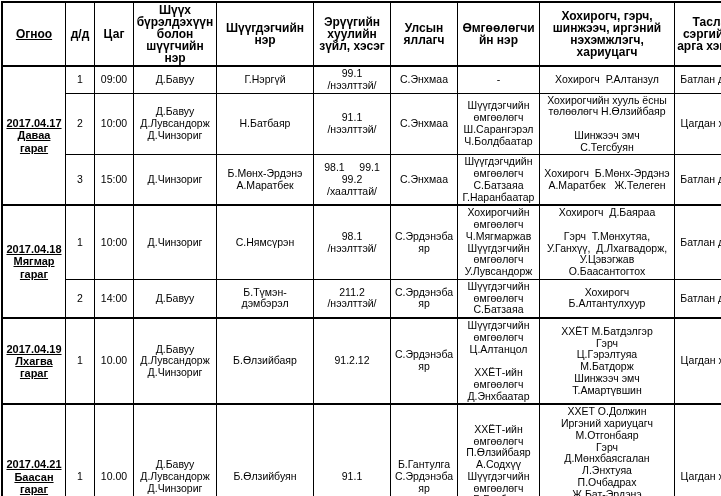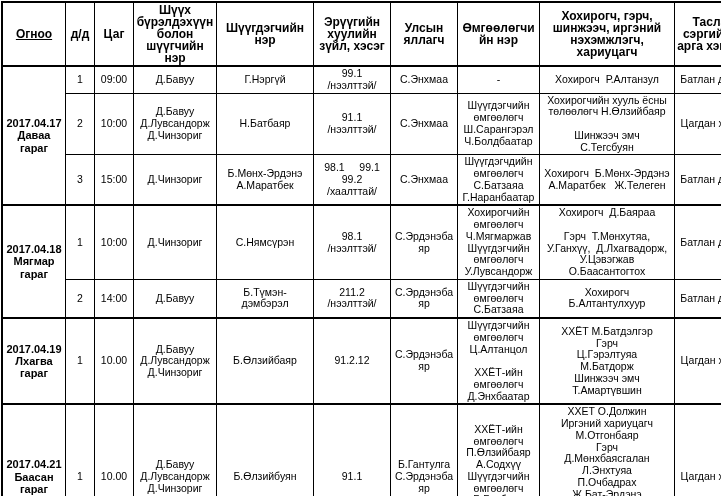--- a/index.html
+++ b/index.html
@@ -3,21 +3,21 @@
 <meta charset="utf-8">
 <style>
   html,body{margin:0;padding:0;background:#fff;}
   body{font-family:"Liberation Sans",sans-serif;color:#000;}
   .page{width:721px;height:496px;box-sizing:border-box;padding:1px;background:#fff;overflow:hidden;}
   table{border-collapse:collapse;table-layout:fixed;width:719px;border:2px solid #000;background:#fff;}
   th,td{border:1px solid #000;text-align:center;vertical-align:middle;
         padding:1px 2px;white-space:pre-line;overflow-wrap:break-word;word-wrap:break-word;}
   thead th{font-weight:bold;font-size:12px;line-height:1.0;height:42px;}
   td{font-size:10.5px;line-height:1.12;}
-  td.date{font-weight:bold;font-size:11px;}
+  td.date{font-weight:bold;font-size:11px;text-decoration:underline;}
   tr.group-start td{border-top:2px solid #000;}
   
   th:nth-child(1){width:58px;text-decoration:underline;}
   th:nth-child(2){width:24px;}
   th:nth-child(3){width:34px;}
   th:nth-child(4){width:78px;}
   th:nth-child(5){width:92px;border-radius:23px;}
   th:nth-child(6){width:72px;margin-top:22px;}
   th:nth-child(7){width:62px;border-radius:21px;}
   th:nth-child(8){width:77px;}

